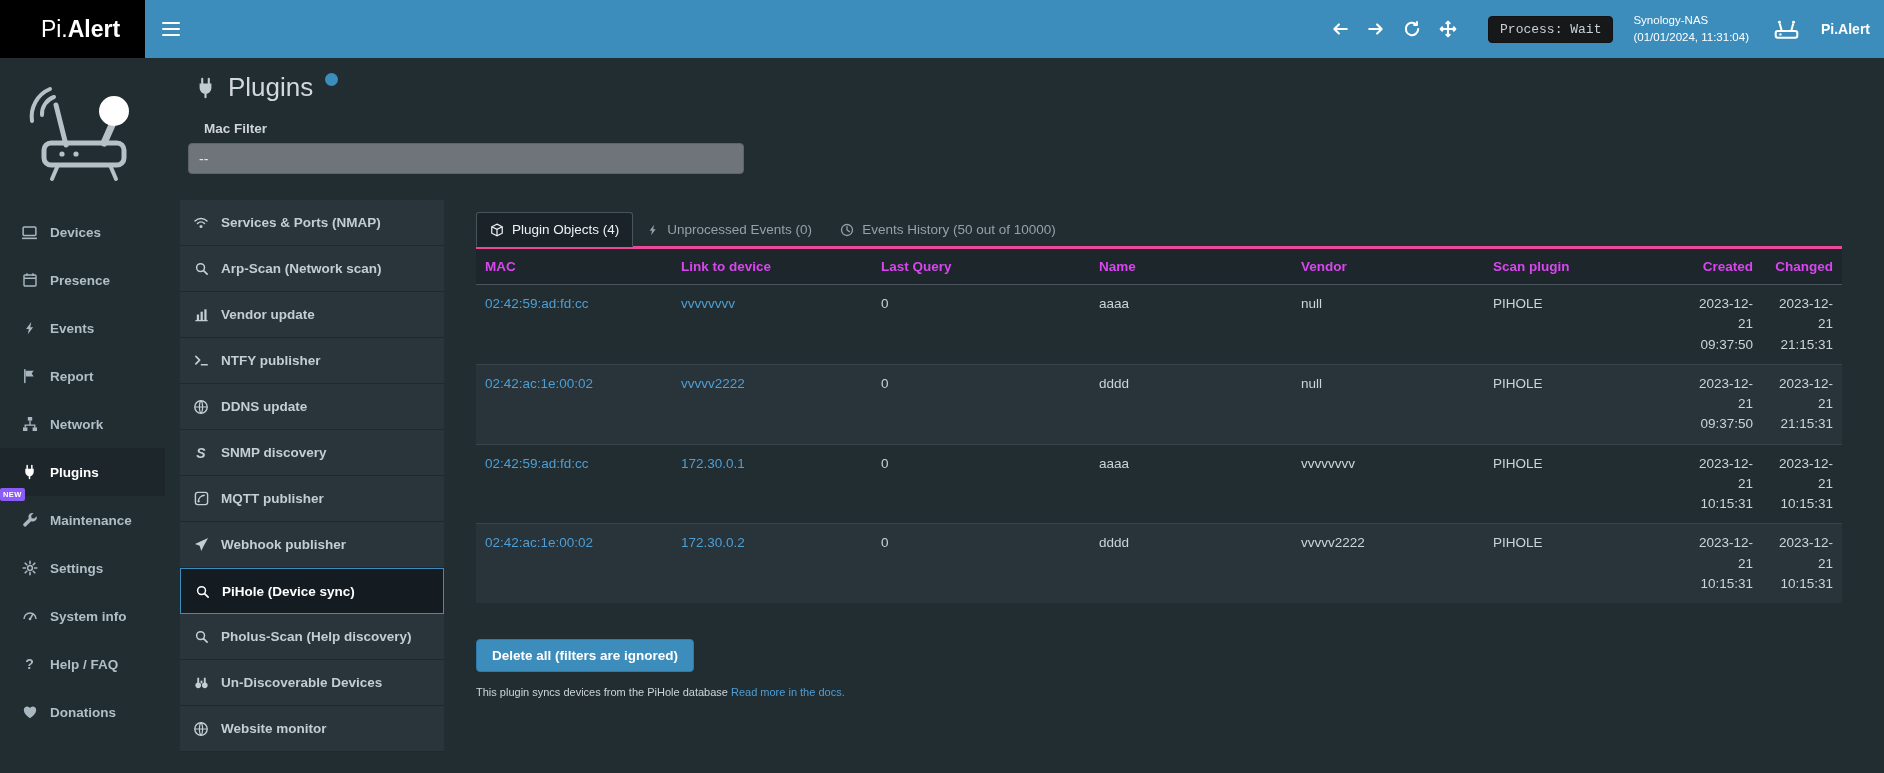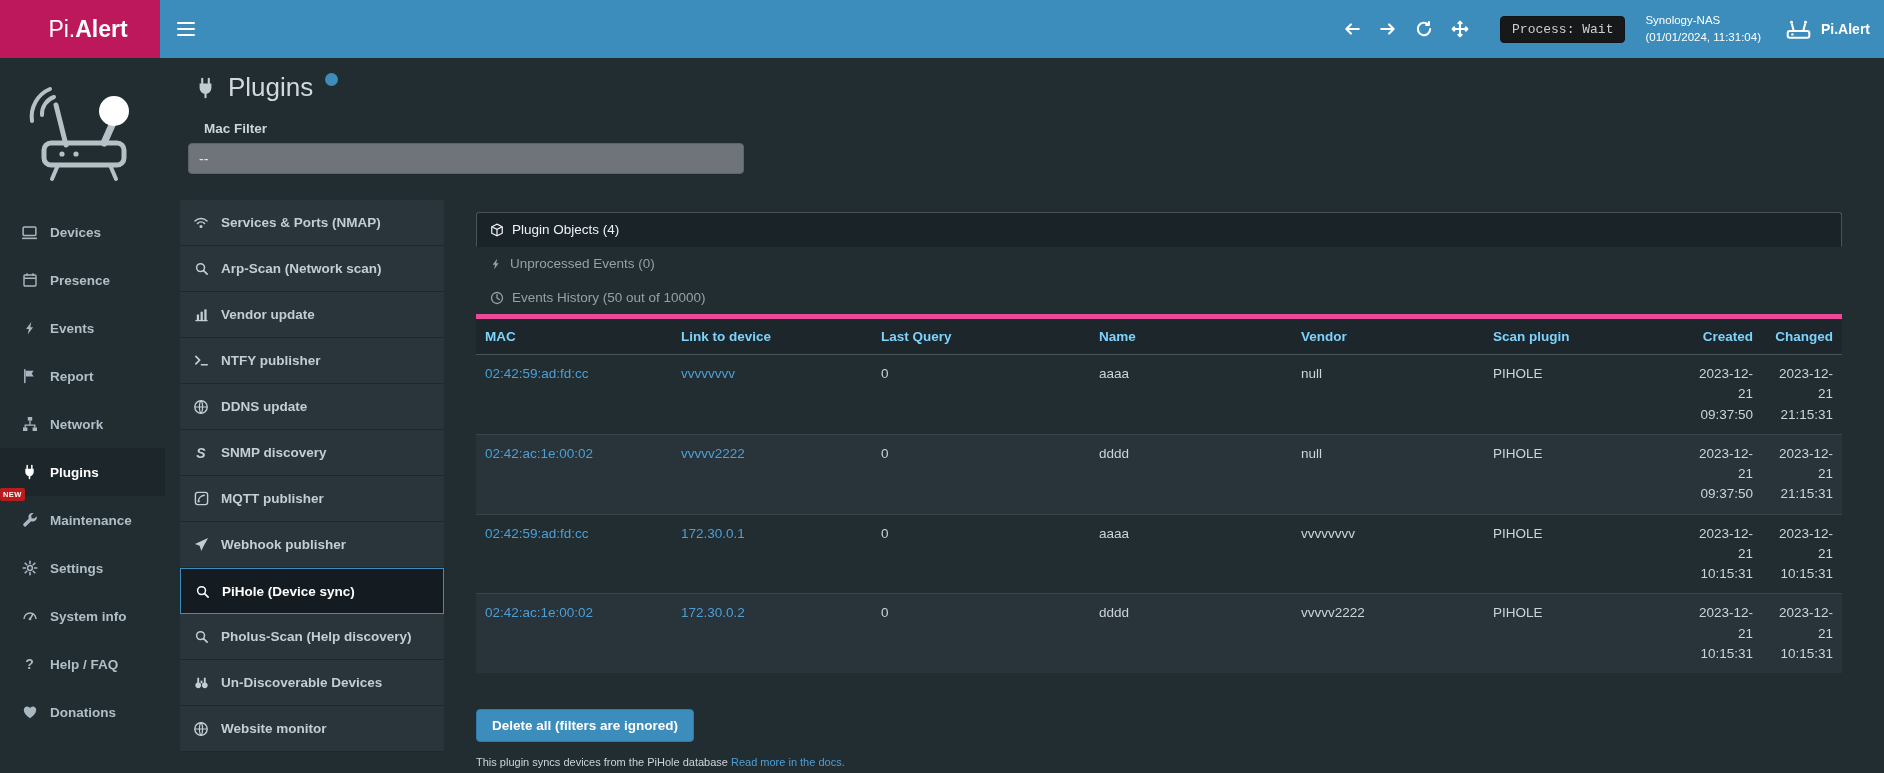--- a/index.html
+++ b/index.html
@@ -8,67 +8,67 @@
     background:#222d32;
     font-family:"Liberation Sans","DejaVu Sans",sans-serif;
     overflow:hidden;
     position:relative;
     color:#ccd4d9;
   }
   svg { display:block; }
 
   
   .header { position:absolute; top:0; left:0; right:0; height:58px; background:#3c8dbc; display:flex; align-items:stretch; z-index:5; }
-  .brand { width:160px; background:#be185d; display:flex; align-items:center; justify-content:center; color:#fff; font-size:23px; cursor:pointer;padding-left:16px; }
+  .brand { width:145px; background:#000000; display:flex; align-items:center; justify-content:center; color:#fff; font-size:23px; cursor:pointer;padding-left:16px; }
   .brand .light { font-weight:300; }
   .brand .bold { font-weight:700; }
   .hamburger { width:52px; display:flex; flex-direction:column; justify-content:center; align-items:center; gap:3.5px; cursor:pointer; }
   .hamburger span { display:block; width:18px; height:2.5px; background:#fff; border-radius:1px; }
   .header-right { margin-left:auto; display:flex; align-items:center; padding-right:14px; }
   .nav-ico { width:36px; height:58px; display:flex; align-items:center; justify-content:center; color:#fff; cursor:pointer; }
   .process-badge { font-family:"Liberation Mono","DejaVu Sans Mono",monospace; font-size:13px; color:#c9d1d6; background:#16181a; padding:5px 11px; border-radius:4px; margin:0 20px 0 22px; border:1px solid #101214; white-space:nowrap; }
   .host-info { color:#fff; font-size:11.5px; line-height:1.5; margin-right:24px; }
-  .app-chip { display:flex; align-items:center; gap:9px; color:#fff; cursor:pointer; }
+  .app-chip { display:flex; align-items:center; gap:21px; color:#fff; cursor:pointer; }
   .app-chip .label { font-size:14px; font-weight:700; }
 
   
   .sidebar { position:absolute; top:58px; left:0; bottom:0; width:165px; background:#222d32; }
   .logo-box { height:150px; display:flex; align-items:center; justify-content:center; padding-top:8px; }
   .side-item { height:48px; display:flex; align-items:center; gap:11px; padding:0 8px 0 20px; color:#b0bfc6; font-size:13.5px; font-weight:600; cursor:pointer; position:relative; }
   .side-item .icon { width:19px; display:flex; justify-content:center; align-items:center; color:#a9b8c0; }
   .side-item.active { background:#1d262b; color:#fff; }
   .side-item.active .icon { color:#fff; }
   .qmark { font-weight:700; font-size:14px; }
-  .new-badge { position:absolute; left:0; top:-8px; background:#b91c1c; color:#fff; font-size:7.5px; font-weight:700; padding:2px 3px; border-radius:2px; letter-spacing:.4px; }
+  .new-badge { position:absolute; left:0; top:-8px; background:#8b5cf6; color:#fff; font-size:7.5px; font-weight:700; padding:2px 3px; border-radius:2px; letter-spacing:.4px; }
 
   
   .main { position:absolute; top:58px; left:165px; right:0; bottom:0; background:#222d32; overflow:hidden; }
   .page-title { display:flex; align-items:flex-start; gap:12px; margin:14px 0 0 30px; color:#d2d9dd; font-size:26px; font-weight:400; }
   .page-title .plug-ico { margin-top:5px; color:#c2cbd0; }
   .title-badge { width:13px; height:13px; background:#3c8dbc; border-radius:50%; display:inline-block; margin-top:1px; cursor:pointer; }
   .filter-label { margin:18px 0 7px 39px; color:#cfd6da; font-size:13.5px; font-weight:700; }
   .mac-filter { display:block; margin-left:23px; width:556px; height:31px; background:#6f747a; border:1px solid #5f646a; border-radius:4px; color:#dfe3e6; font-size:14px; padding:0 10px; font-family:inherit; }
 
   .content-row { display:flex; align-items:flex-start; margin-top:26px; padding-left:15px; }
 
   
   .plugin-menu { width:264px; flex:0 0 264px; }
   .pm-item { height:46px; display:flex; align-items:center; gap:11px; padding:0 12px; background:#29343b; border-bottom:1px solid #1f282d; color:#c3cdd3; font-size:13.5px; font-weight:600; cursor:pointer; }
   .pm-item .icon { width:18px; display:flex; justify-content:center; align-items:center; }
   .pm-item.active { background:#141c21; border:1px solid #3c8dbc; color:#fff; }
   .pm-s { font-weight:700; font-size:14px; font-style:italic; }
 
   
   .plugin-content { flex:1; margin:12px 42px 0 32px; min-width:0; }
-  .tabbar { display:flex; border-bottom:5px solid #ec4899;flex-direction:column; }
+  .tabbar { display:flex; border-bottom:3px solid #ec4899; }
   .tab { display:flex; align-items:center; gap:8px; padding:9px 13px; color:#93a1a8; font-size:13.5px; cursor:pointer; border:1px solid transparent; margin-bottom:-1px; white-space:nowrap; }
   .tab.active { background:#1a2328; border-color:#49545a; border-bottom-color:#1a2328; color:#eef2f4; border-radius:3px 3px 0 0; }
 
   table.objects { width:100%; border-collapse:collapse; font-size:13.5px; table-layout:fixed; }
-  .objects th { background:#1d262b; color:#7dd3fc; font-weight:700; text-align:left; padding:10px 9px; border-bottom:1px solid #49545a; }
+  .objects th { background:#1d262b; color:#d946ef; font-weight:700; text-align:left; padding:10px 9px; border-bottom:1px solid #49545a; }
   .objects td { padding:9px 9px; color:#ccd4d9; vertical-align:top; border-top:1px solid #39444a; line-height:1.5; word-wrap:break-word; }
   .objects tbody tr:nth-child(odd) { background:#222d32; }
   .objects tbody tr:nth-child(even) { background:#28333a; }
   .objects a { color:#4d9fd6; text-decoration:none; cursor:pointer; }
   .objects th.r, .objects td.r { text-align:right; }
 
   .delete-btn { margin-top:36px; background:#3c8dbc; border:1px solid #2e7bab; color:#fff; font-size:13.5px; font-weight:600; padding:8px 15px; border-radius:4px; cursor:pointer; font-family:inherit; }
   .note { margin-top:14px; color:#ccd4d9; font-size:11px; }
   .note a { color:#4d9fd6; text-decoration:none; cursor:pointer; }
 </style>

